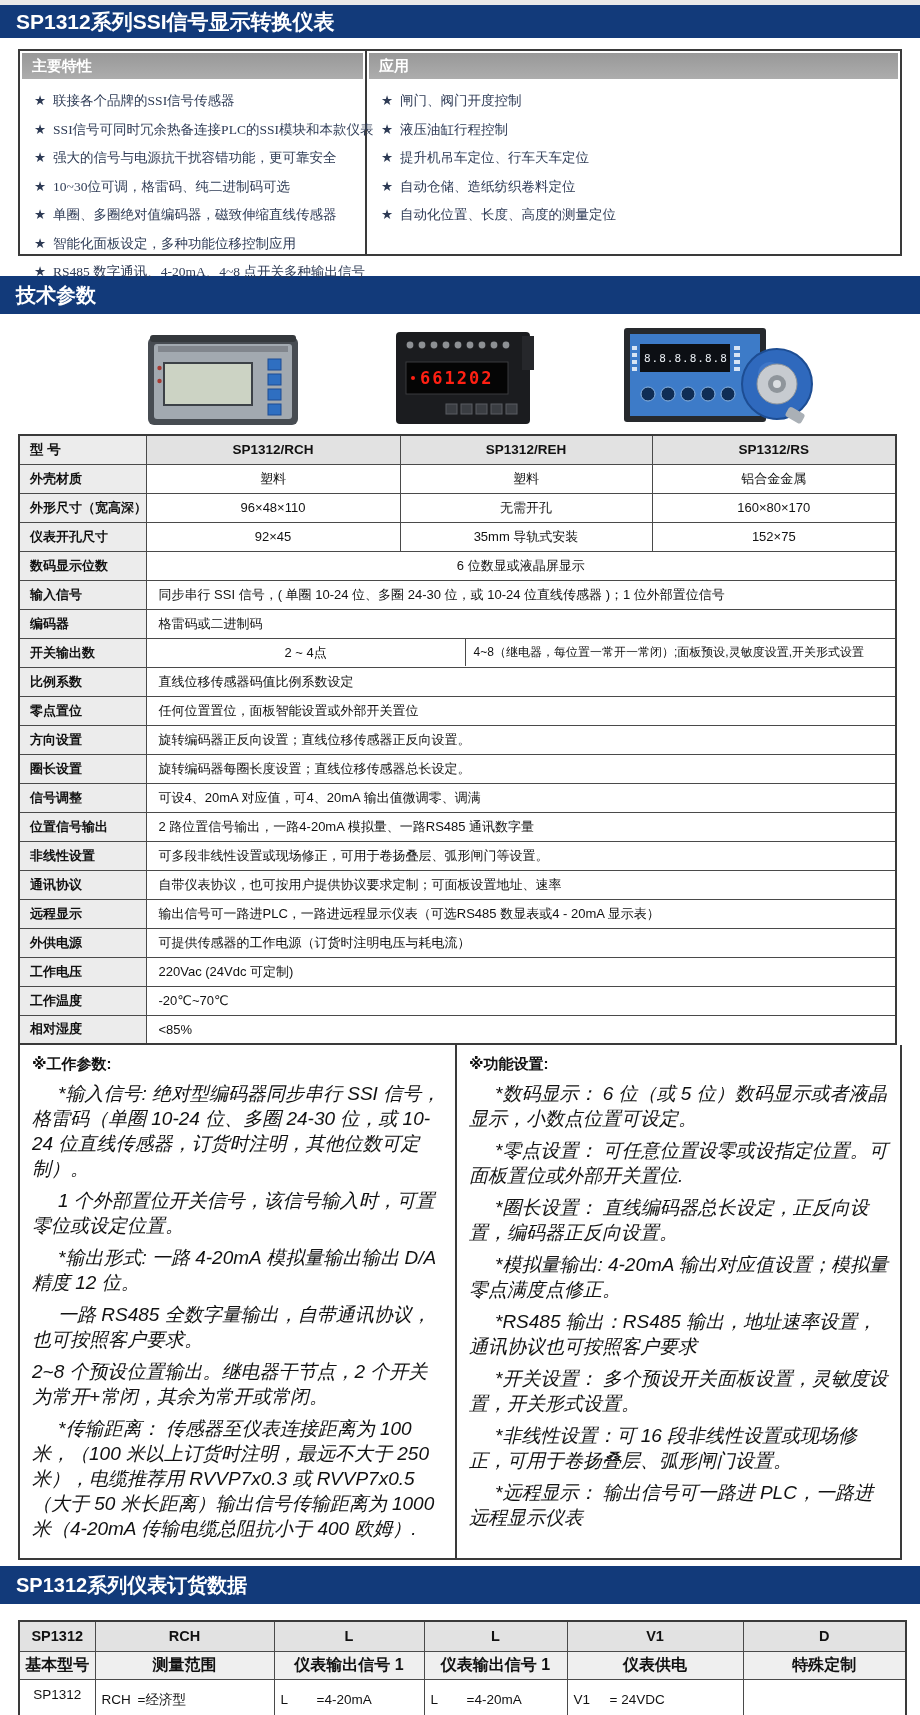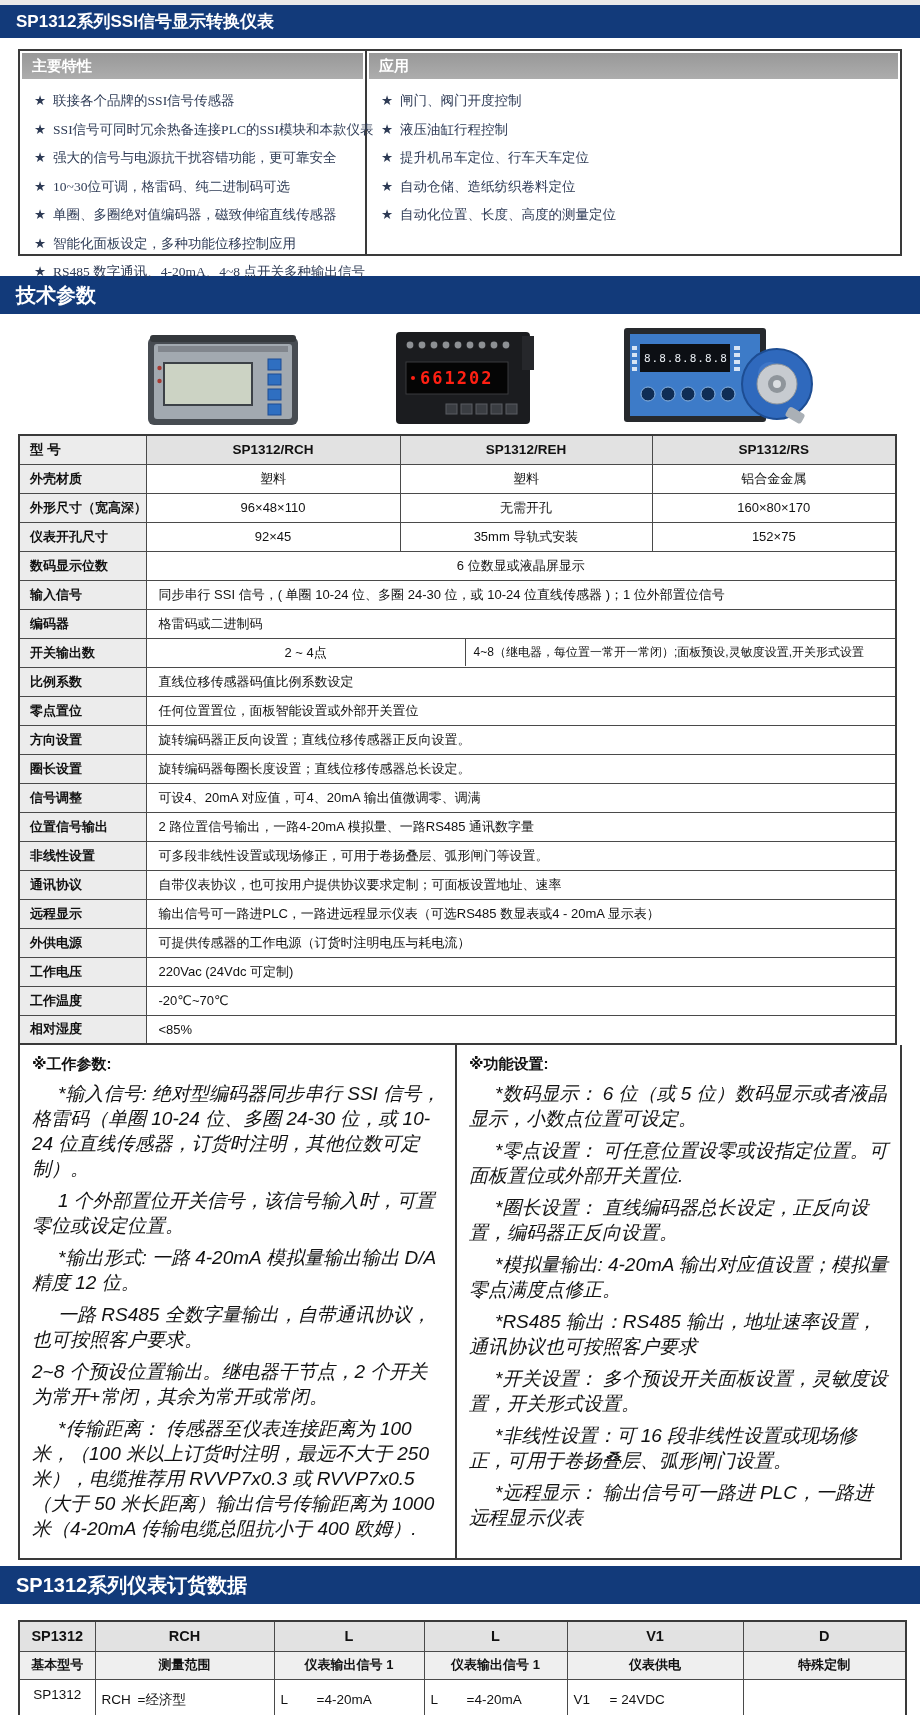--- a/index.html
+++ b/index.html
@@ -1,20 +1,20 @@
 <!DOCTYPE html>
 <html><head>
 <meta charset="utf-8">
 <style>
   html,body{margin:0;padding:0;background:#e9e9e9;}
   .page{width:920px;min-height:1715px;background:#ffffff;margin:0 auto;
         font-family:"Liberation Sans","DejaVu Sans",sans-serif;color:#111;box-sizing:border-box;}
   
   .navbar{background:#123a7a;color:#fff;font-weight:bold;box-sizing:border-box;}
-  .topbar{margin-top:5px;height:33px;line-height:33px;font-size:17px;padding-left:16px;}
+  .topbar{margin-top:5px;height:33px;line-height:33px;font-size:21px;padding-left:16px;}
   .sectionbar{height:38px;line-height:38px;font-size:20px;padding-left:16px;}
   
   .feat-box{margin:11px 18px 0 18px;border:2px solid #3a3a3a;display:flex;height:207px;box-sizing:border-box;}
   .feat-col{box-sizing:border-box;}
   .feat-left{width:347px;border-right:2px solid #3a3a3a;}
   .feat-right{flex:1;}
   .gray-hdr{height:26px;line-height:26px;background:linear-gradient(#989898,#adadad);
             color:#fff;font-weight:bold;font-size:15px;padding-left:10px;margin:2px;}
   .star-list{list-style:none;margin:8px 0 15px 0;padding:0 8px 0 14px;font-family:Liberation Serif, serif;}
   .star-list li{line-height:28.5px;font-size:13.5px;color:#2e3b55;white-space:nowrap;}
@@ -41,21 +41,21 @@
   .nr{flex:1;}
   .nt{font-weight:bold;font-size:15px;margin:2px 0 7px 0;}
   .np{margin:0 0 7px 0;font-size:19px;line-height:25px;font-style:italic;}
   .ind{text-indent:26px;}
   
   .orderbar{margin-top:6px;}
   table.order{border-collapse:collapse;margin:16px 0 0 18px;table-layout:fixed;width:887px;
               font-size:13.5px;border:2px solid #3a3a3a;}
   table.order th,table.order td{border:1.5px solid #4a4a4a;box-sizing:border-box;}
   table.order tr.code-row th{background:#e2e2e2;height:30px;font-size:14.5px;}
-  table.order tr.name-row th{background:#efefef;height:28px;font-weight:bold;font-size:13px;}
+  table.order tr.name-row th{background:#efefef;height:28px;font-weight:bold;font-size:16px;}
   table.order tbody td{vertical-align:top;padding:7px 6px;background:#fff;}
   .base-cell{text-align:center;padding-top:9px;}
   .opt{display:flex;line-height:26.5px;white-space:nowrap;}
   .opt .oc{width:36px;flex:none;}
   .opt .od{flex:1;overflow:hidden;}
 </style>
 </head>
 <body>
 
 <div class="page">

